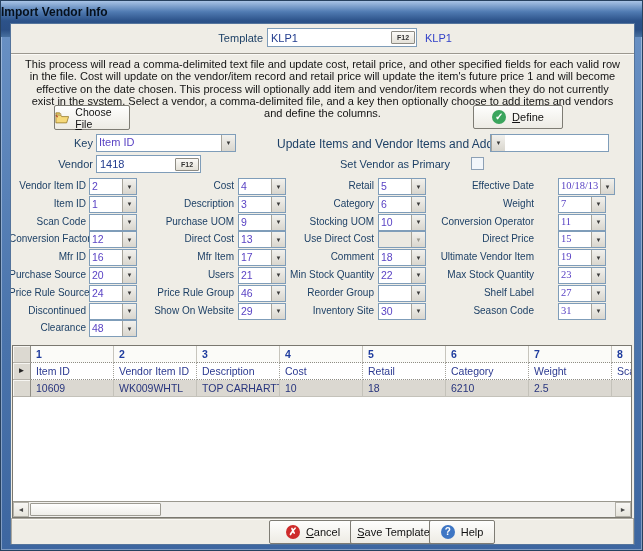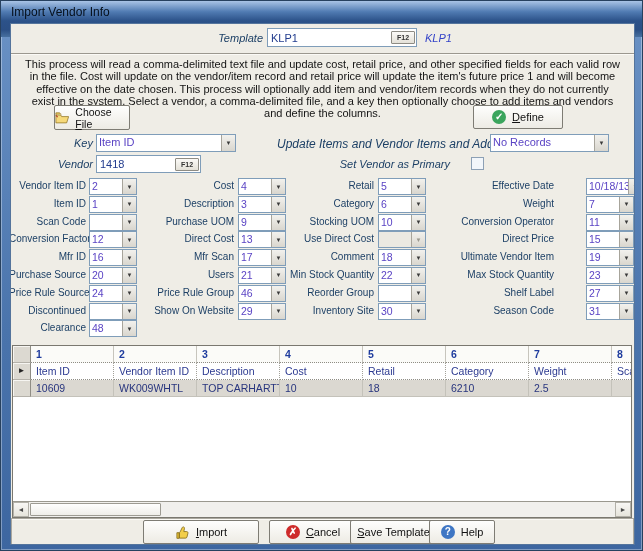--- a/index.html
+++ b/index.html
@@ -3,24 +3,24 @@
 <meta charset="utf-8">
 <style>
   html,body{margin:0;padding:0;background:#D7D3CB;}
   *{box-sizing:border-box;}
   .window{position:relative;width:643px;height:551px;margin:0 auto;
     background:linear-gradient(180deg,#6B93C6 0%,#4A74AC 60%,#3D66A0 100%);
     border:1px solid #27415F;font-family:"Liberation Sans",sans-serif;
     box-shadow:inset 0 0 0 1px rgba(255,255,255,.35);}
   .titlebar{position:absolute;left:0;top:0;width:100%;height:36px;
     background:linear-gradient(180deg,#A9C4E6 0%,#507BB2 30%,#2C5289 55%,#2B4F85 80%,#47709F 100%);
-    color:#06101C;font-size:12px;font-weight:normal;line-height:22px;padding-left:10px;}
+    color:#06101C;font-size:12px;font-weight:bold;line-height:22px;padding-left:0;}
   .client{position:absolute;left:9px;top:22px;width:625px;height:522px;
     background:#EFEDE6;border:1px solid #54749C;overflow:hidden;}
-  .lbl{position:absolute;font-size:11px;color:#1D4066;text-align:right;white-space:nowrap;font-style:italic;}
+  .lbl{position:absolute;font-size:11px;color:#1D4066;text-align:right;white-space:nowrap;}
   .blue{color:#3342C8;}
   .tbox{position:absolute;background:#fff;border:1px solid #7F9DB9;display:flex;align-items:center;}
   .tbox .tval{flex:1;font-size:11px;color:#223C8E;padding:1px 3px;white-space:nowrap;overflow:hidden;}
   .f12{width:24px;height:13px;margin-right:1px;background:linear-gradient(#FBFAF7,#E4E1D8);
     border:1px solid #8E8C84;border-radius:1px;font-size:7px;color:#333;
     display:flex;align-items:center;justify-content:center;font-weight:bold;}
   .sep{position:absolute;left:0;top:29px;width:100%;border-top:1px solid #9B988F;border-bottom:1px solid #FBFAF6;}
   .desc{position:absolute;left:14px;top:34px;width:595px;text-align:center;
     font-size:11px;line-height:12.3px;color:#141414;}
   .btn{position:absolute;background:linear-gradient(#FEFEFD,#EDEBE4);
@@ -35,21 +35,21 @@
     font-size:6px;color:#3A3A3A;display:flex;align-items:center;justify-content:center;}
   .combo.wide{width:57px;}
   .combo.disabled{background:#EBE9E2;}
   .combo.disabled .carrow{color:#9B998F;}
   .mrow{position:relative;height:17.8px;}
   .mlbl{position:absolute;top:2px;font-size:10px;color:#1D4066;text-align:right;white-space:nowrap;}
   .mcell .combo{top:0;}
   .c1 .mlbl{left:-12px;width:77px;} .c1 .combo{left:68px;}
   .c2 .mlbl{left:105px;width:108px;} .c2 .combo{left:217px;}
   .c3 .mlbl{left:240px;width:113px;} .c3 .combo{left:357px;}
-  .c4 .mlbl{left:390px;width:143px;padding-left:40px;} .c4 .combo{left:565px;}
+  .c4 .mlbl{left:370px;width:143px;padding-left:40px;} .c4 .combo{left:537px;font-family:Liberation Serif, serif;}
   .chk{position:absolute;width:13px;height:13px;background:#F2F6FA;border:1px solid #8CA0B5;}
   .grid{position:absolute;left:1px;top:321px;width:620px;height:173px;border:1px solid #7A7870;
     background:#fff;overflow:hidden;}
   .grow{display:flex;height:17px;}
   .gcell{flex:none;overflow:hidden;white-space:nowrap;padding:2px 0 0 5px;font-size:10.5px;}
   .sel{width:18px;background:#DCD9D1;border-right:1px solid #8F8D85;border-bottom:1px solid #B5B2AA;
     box-shadow:inset 1px 1px 0 #F6F5F1;padding:0;text-align:center;font-size:8px;color:#222;line-height:16px;}
   .hnum{width:83px;background:#FBFBF8;border-right:1px solid #C7C5BD;border-bottom:1px dotted #8F8D85;
     font-weight:bold;color:#1F3C9E;}
   .fname{width:83px;background:#fff;border-right:1px dotted #A3A199;border-bottom:1px dotted #8F8D85;color:#2B3990;}
@@ -95,21 +95,20 @@
       <span><span class="key-u">D</span><span>efine</span></span>
     </div>
 
     <span class="lbl" style="left:36px;top:113px;width:46px;">Key</span>
     <div class="combo" style="left:85px;top:110px;width:140px;height:18px;">
       <span class="cval" style="font-size:11px;">Item ID</span>
       <span class="carrow">▼</span>
     </div>
     <span class="lbl" style="left:266px;top:113px;width:205px;font-size:12px;text-align:right;">Update Items and Vendor Items and Add</span>
     <div class="combo" style="left:479px;top:110px;width:119px;height:18px;">
-      <span class="cval" style="font-size:11px;">No Records</span>
       <span class="carrow">▼</span>
     </div>
 
     <span class="lbl" style="left:36px;top:134px;width:46px;">Vendor</span>
     <div class="tbox" style="left:85px;top:131px;width:105px;height:18px;">
       <span class="tval">1418</span>
       <span class="f12">F12</span>
     </div>
     <span class="lbl" style="left:254px;top:134px;width:185px;">Set Vendor as Primary</span>
     <div class="chk" style="left:460px;top:133px;"></div>
@@ -237,21 +236,21 @@
       </div>
       <div class="mrow">
         <div class="mcell c1">
             <span class="mlbl">Mfr ID</span>
             <div class="combo">
               <span class="cval">16</span>
               <span class="carrow">▼</span>
             </div>
           </div>
         <div class="mcell c2">
-            <span class="mlbl">Mfr Scan</span>
+            <span class="mlbl">Mfr Item</span>
             <div class="combo">
               <span class="cval">17</span>
               <span class="carrow">▼</span>
             </div>
           </div>
         <div class="mcell c3">
             <span class="mlbl">Comment</span>
             <div class="combo">
               <span class="cval">18</span>
               <span class="carrow">▼</span>
@@ -401,27 +400,20 @@
         <div class="gcell dcell"></div>
       </div>
       <div class="hscroll">
         <div class="sbtn" style="position:absolute;left:0;">◄</div>
         <div class="thumb"></div>
         <div class="sbtn" style="position:absolute;right:0;">►</div>
       </div>
     </div>
 
     <div class="btnbar">
-      <div class="btn" style="left:131px;top:1px;width:116px;height:24px;">
-        <svg width="15" height="15" viewBox="0 0 16 16">
-          <path d="M2 8.2h2.4v6H2z" fill="#E8C23A" stroke="#7A6210" stroke-width="0.8"></path>
-          <path d="M4.8 14h6.3c.9 0 1.5-.5 1.7-1.3l1-4c.2-.9-.4-1.7-1.3-1.7H9.4l.7-3.2C10.3 2.8 9.7 2 8.8 2c-.5 0-.9.3-1.1.7L5.4 7.4l-.6.7z" fill="#F2CE4A" stroke="#7A6210" stroke-width="0.8"></path>
-        </svg>
-        <span><span class="key-u">I</span><span>mport</span></span>
-      </div>
       <div class="btn" style="left:257px;top:1px;width:88px;height:24px;">
         <span class="circle" style="background:#CE2B2B;">✗</span>
         <span><span class="key-u">C</span><span>ancel</span></span>
       </div>
       <div class="btn" style="left:338px;top:1px;width:87px;height:24px;">
         <span><span class="key-u">S</span><span>ave Template</span></span>
       </div>
       <div class="btn" style="left:417px;top:1px;width:66px;height:24px;">
         <span class="circle" style="background:#3E76C4;">?</span>
         <span>Help</span>

